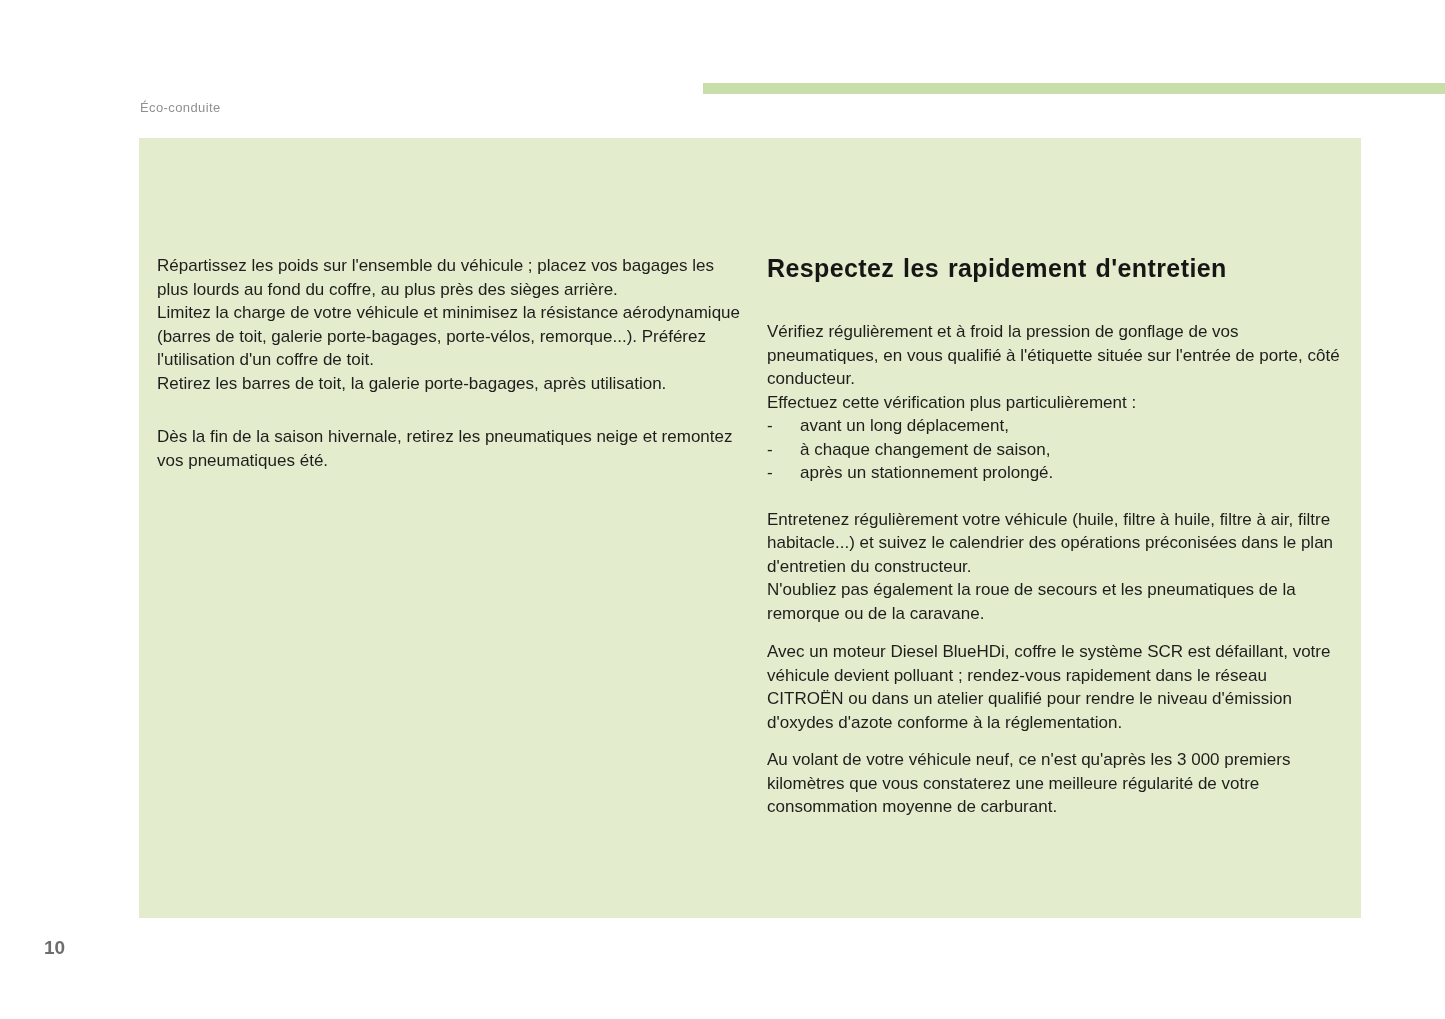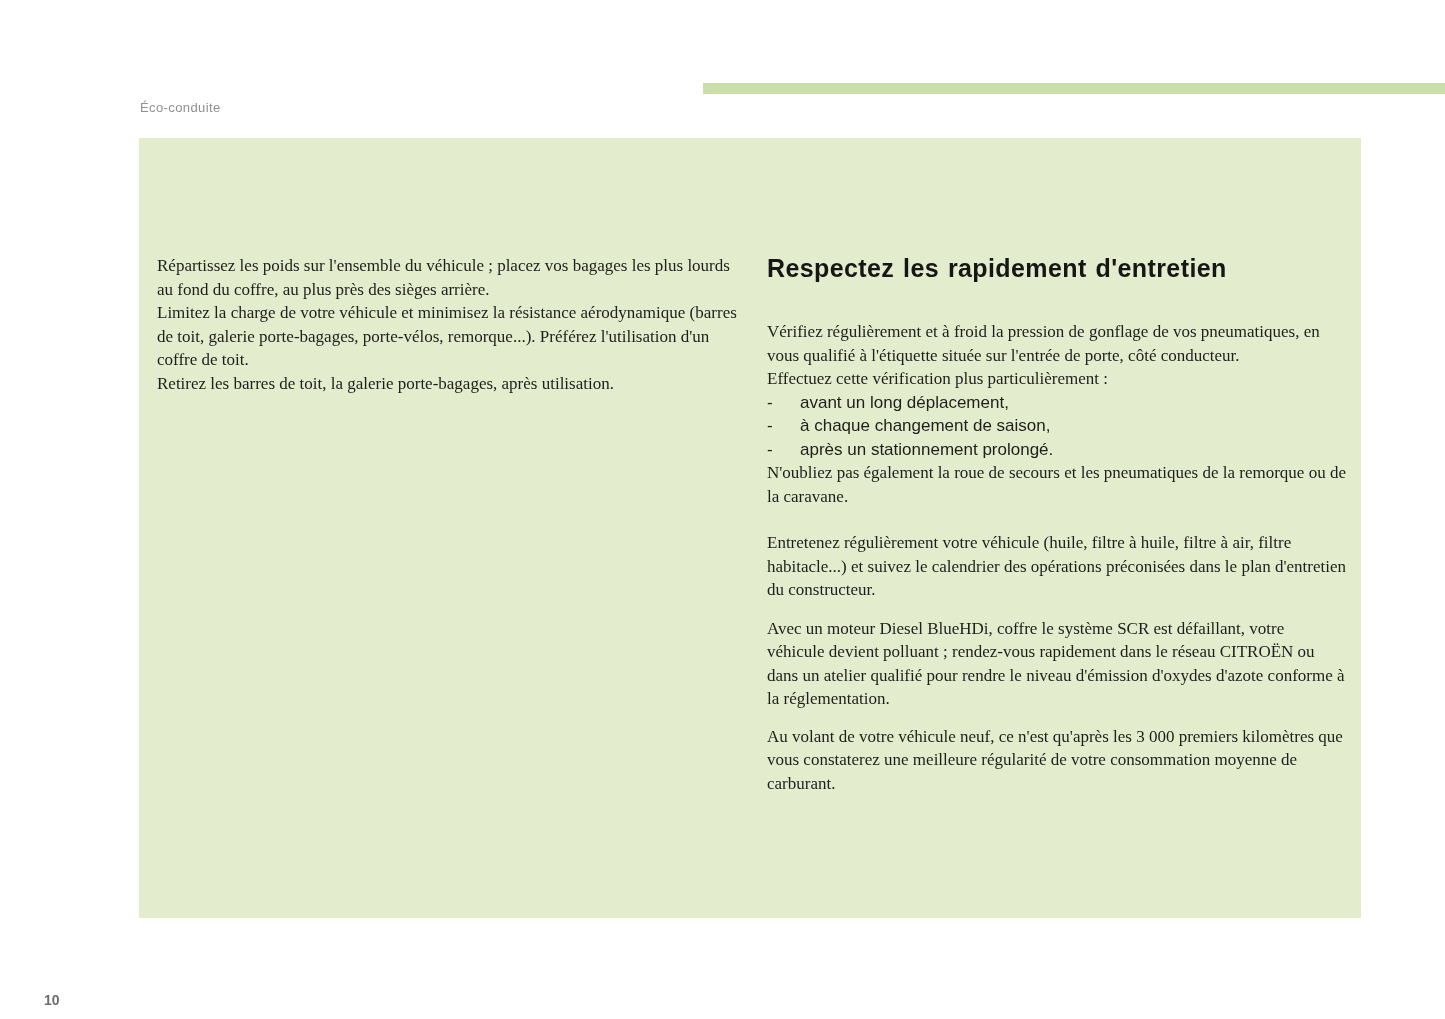--- a/index.html
+++ b/index.html
@@ -54,21 +54,20 @@
     letter-spacing:0.4px;
     word-spacing:1.5px;
     color:var(--heading-text);
   }
   .body{
     margin:0;
     font-size:17px;
     line-height:23.5px;
     white-space:pre-line;
     color:var(--body-text);
-    font-family:Liberation Serif, serif;
   }
   .gap-winter{margin-top:30px;}
   .gap-section{margin-top:23px;}
   .gap-para-lg{margin-top:15px;}
   .gap-para-sm{margin-top:10px;}
   .gap-para-md{margin-top:14px;}
   .dash-list{margin:0;padding:0;}
   .dash-item{
     display:flex;
     font-size:17px;
@@ -76,39 +75,40 @@
     color:var(--body-text);
   }
   .dash{flex:0 0 33px;width:33px;}
   sup.ordinal{
     font-size:10px;
     vertical-align:super;
     line-height:0;
   }
   .page-number{
     position:absolute;
-    left:44px;top:992px;
-    font-size:14px;
+    left:44px;top:937px;
+    font-size:19px;
     font-weight:700;
     color:var(--page-number-text);
   }
 </style>
 </head>
 <body>
 
 <div class="section-title">Éco-conduite</div>
 
 <div class="accent-bar"></div>
 
 <div class="panel">
 
   <div class="col-left">
     <p class="body">Répartissez les poids sur l'ensemble du véhicule ; placez vos bagages les plus lourds au fond du coffre, au plus près des sièges arrière.
 Limitez la charge de votre véhicule et minimisez la résistance aérodynamique (barres de toit, galerie porte-bagages, porte-vélos, remorque...). Préférez l'utilisation d'un coffre de toit.
 Retirez les barres de toit, la galerie porte-bagages, après utilisation.</p>
+    <p class="body gap-winter">Dès la fin de la saison hivernale, retirez les pneumatiques neige et remontez vos pneumatiques été.</p>
   </div>
 
   <div class="col-right">
     <h2>Respectez les rapidement d'entretien</h2>
     <p class="body">Vérifiez régulièrement et à froid la pression de gonflage de vos pneumatiques, en vous qualifié à l'étiquette située sur l'entrée de porte, côté conducteur.
 Effectuez cette vérification plus particulièrement :</p>
 
     <div class="dash-list">
       <div class="dash-item">
         <span class="dash">-</span>
@@ -117,23 +117,23 @@
       <div class="dash-item">
         <span class="dash">-</span>
         <span>à chaque changement de saison,</span>
       </div>
       <div class="dash-item">
         <span class="dash">-</span>
         <span>après un stationnement prolongé.</span>
       </div>
     </div>
 
+    <p class="body gap-section">Entretenez régulièrement votre véhicule (huile, filtre à huile, filtre à air, filtre habitacle...) et suivez le calendrier des opérations préconisées dans le plan d'entretien du constructeur.</p>
+
     <p class="body">N'oubliez pas également la roue de secours et les pneumatiques de la remorque ou de la caravane.</p>
-
-    <p class="body gap-section">Entretenez régulièrement votre véhicule (huile, filtre à huile, filtre à air, filtre habitacle...) et suivez le calendrier des opérations préconisées dans le plan d'entretien du constructeur.</p>
 
     <p class="body gap-para-lg">Avec un moteur Diesel BlueHDi, coffre le système SCR est défaillant, votre véhicule devient polluant ; rendez-vous rapidement dans le réseau CITROËN ou dans un atelier qualifié pour rendre le niveau d'émission d'oxydes d'azote conforme à la réglementation.</p>
 
 
     <p class="body gap-para-md">Au volant de votre véhicule neuf, ce n'est qu'après les 3 000 premiers kilomètres que vous constaterez une meilleure régularité de votre consommation moyenne de carburant.</p>
   </div>
 
 </div>
 
 <div class="page-number">10</div>

